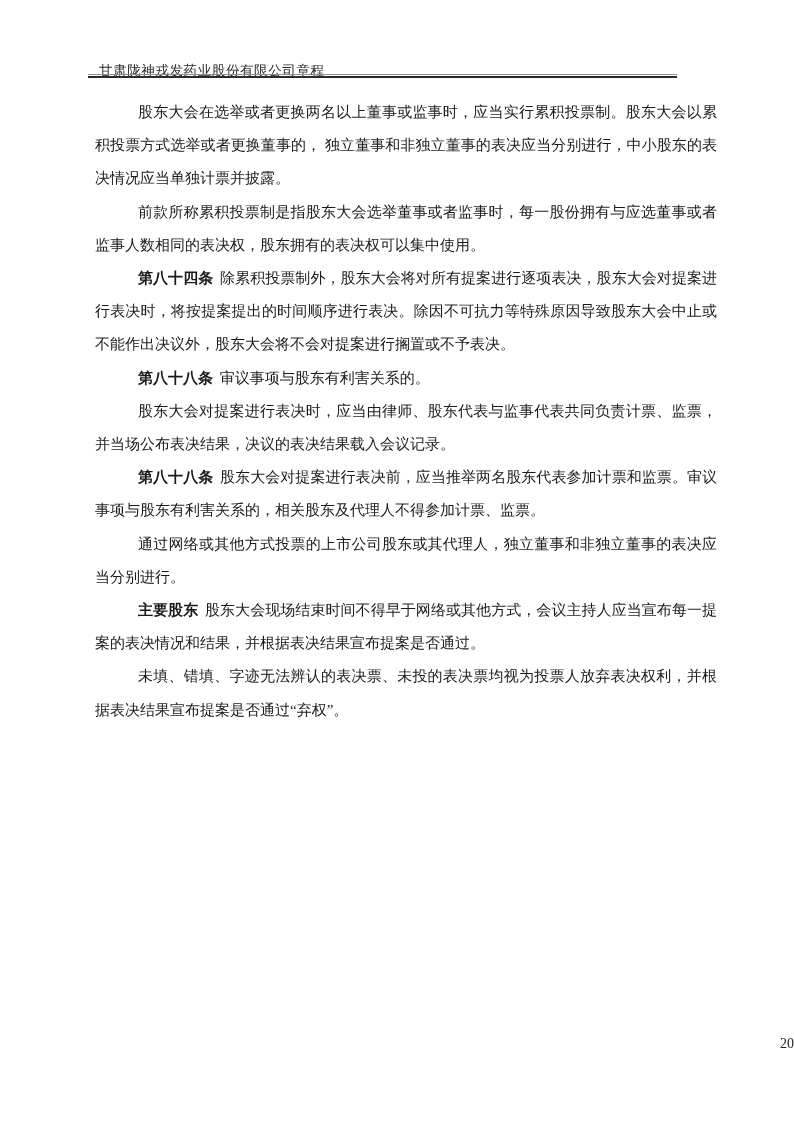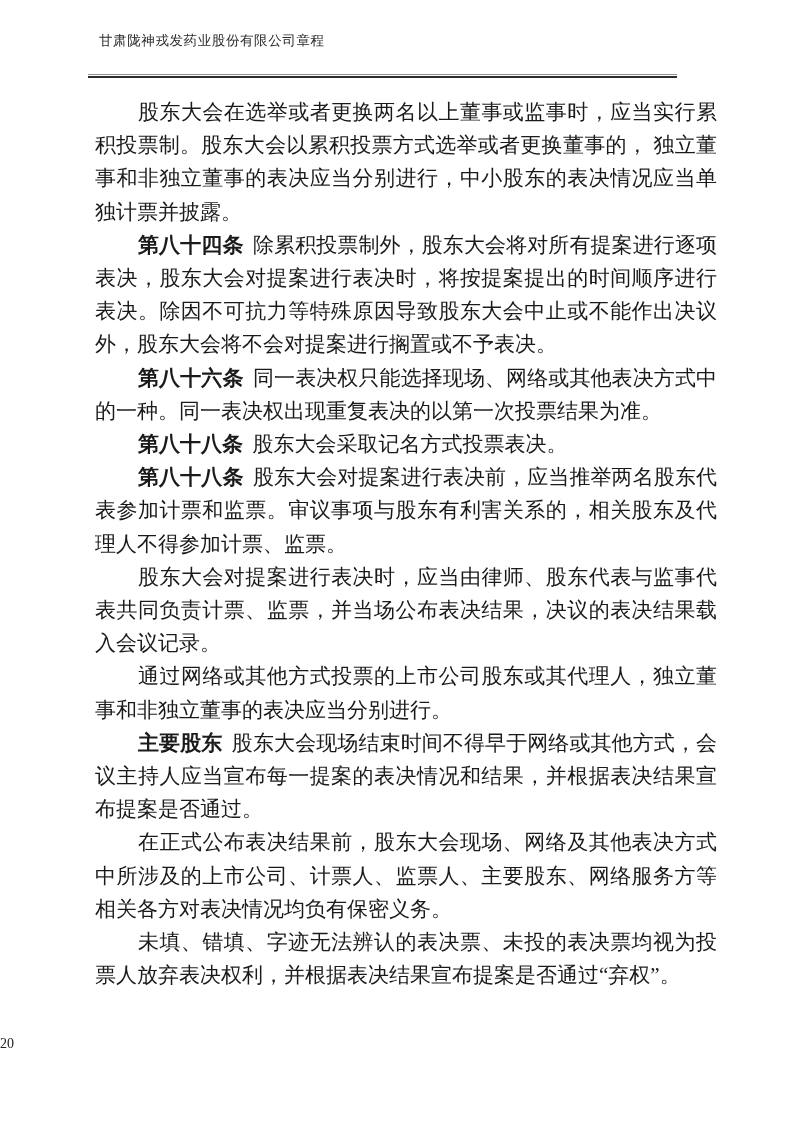--- a/index.html
+++ b/index.html
@@ -8,80 +8,79 @@
     background: #ffffff;
     position: relative;
     font-family: "Liberation Serif", "DejaVu Serif", serif;
     color: #1c1c1c;
     overflow: hidden;
   }
   .page { position: absolute; inset: 0; }
 
   .header-title {
     position: absolute;
-    left: 99px; top: 32px;
+    left: 99px; top: 62px;
     font-size: 13.5px;
     letter-spacing: 0.6px;
     color: #2a2a2a;
     white-space: nowrap;
     font-family: Liberation Mono, monospace;
   }
   .header-rule {
     position: absolute;
     left: 88px; top: 74px;
     width: 589px;
   }
   .header-rule .rule-thin  { height: 1px; background: #909090; }
   .header-rule .rule-thick { height: 2px; background: #2b2b2b; margin-top: 1px; }
 
   .content {
     position: absolute;
     left: 95px; top: 96px;
     width: 622px;
-    font-size: 21px;
+    font-size: 15px;
     line-height: 33.2px;
     text-align: justify;
     color: #1a1a1a;
   }
   .para { margin: 0; text-indent: 43px; }
   .term { font-weight: bold; margin-right: 0.45em; margin-top: 46px; }
   .term:empty { display: none; margin: 0; }
 
   .footer {
     position: absolute;
     top: 1036px; left: 0;
     width: 794px;
-    text-align: left;
+    text-align: right;
     font-size: 14px;
     color: #222222;
   }
 </style>
 </head>
 <body>
 
 <div class="page">
 
   <div class="header">
     <div class="header-title">甘肃陇神戎发药业股份有限公司章程</div>
     <div class="header-rule">
       <div class="rule-thin"></div>
       <div class="rule-thick"></div>
     </div>
   </div>
 
   <div class="content">
     <p class="para"><span class="ptext">股东大会在选举或者更换两名以上董事或监事时，应当实行累积投票制。股东大会以累积投票方式选举或者更换董事的， 独立董事和非独立董事的表决应当分别进行，中小股东的表决情况应当单独计票并披露。</span></p>
+    <p class="para"><span class="ptext">前款所称累积投票制是指股东大会选举董事或者监事时，每一股份拥有与应选董事或者监事人数相同的表决权，股东拥有的表决权可以集中使用。</span></p>
     <p class="para"><b class="term">第八十四条</b><span class="ptext">除累积投票制外，股东大会将对所有提案进行逐项表决，股东大会对提案进行表决时，将按提案提出的时间顺序进行表决。除因不可抗力等特殊原因导致股东大会中止或不能作出决议外，股东大会将不会对提案进行搁置或不予表决。</span></p>
-    <p class="para"><b class="term">第八十六条</b><span class="ptext">同一表决权只能选择现场、网络或其他表决方式中的一种。同一表决权出现重复表决的以第一次投票结果为准。</span></p>
-    <p class="para"><b class="term">第八十八条</b><span class="ptext">股东大会采取记名方式投票表决。</span></p>
+    <p class="para"><b class="term">第八十八条</b><span class="ptext">审议事项与股东有利害关系的。</span></p>
+    <p class="para"><span class="ptext">股东大会对提案进行表决时，应当由律师、股东代表与监事代表共同负责计票、监票，并当场公布表决结果，决议的表决结果载入会议记录。</span></p>
     <p class="para"><b class="term">第八十八条</b><span class="ptext">股东大会对提案进行表决前，应当推举两名股东代表参加计票和监票。审议事项与股东有利害关系的，相关股东及代理人不得参加计票、监票。</span></p>
-    <p class="para"><span class="ptext">股东大会对提案进行表决时，应当由律师、股东代表与监事代表共同负责计票、监票，并当场公布表决结果，决议的表决结果载入会议记录。</span></p>
     <p class="para"><span class="ptext">通过网络或其他方式投票的上市公司股东或其代理人，独立董事和非独立董事的表决应当分别进行。</span></p>
     <p class="para"><b class="term">主要股东</b><span class="ptext">股东大会现场结束时间不得早于网络或其他方式，会议主持人应当宣布每一提案的表决情况和结果，并根据表决结果宣布提案是否通过。</span></p>
-    <p class="para"><span class="ptext">在正式公布表决结果前，股东大会现场、网络及其他表决方式中所涉及的上市公司、计票人、监票人、主要股东、网络服务方等相关各方对表决情况均负有保密义务。</span></p>
     <p class="para"><span class="ptext">未填、错填、字迹无法辨认的表决票、未投的表决票均视为投票人放弃表决权利，并根据表决结果宣布提案是否通过“弃权”。</span></p>
   </div>
 
   <div class="footer">
     <span>20</span>
   </div>
 
 </div>
 
 </body></html>

